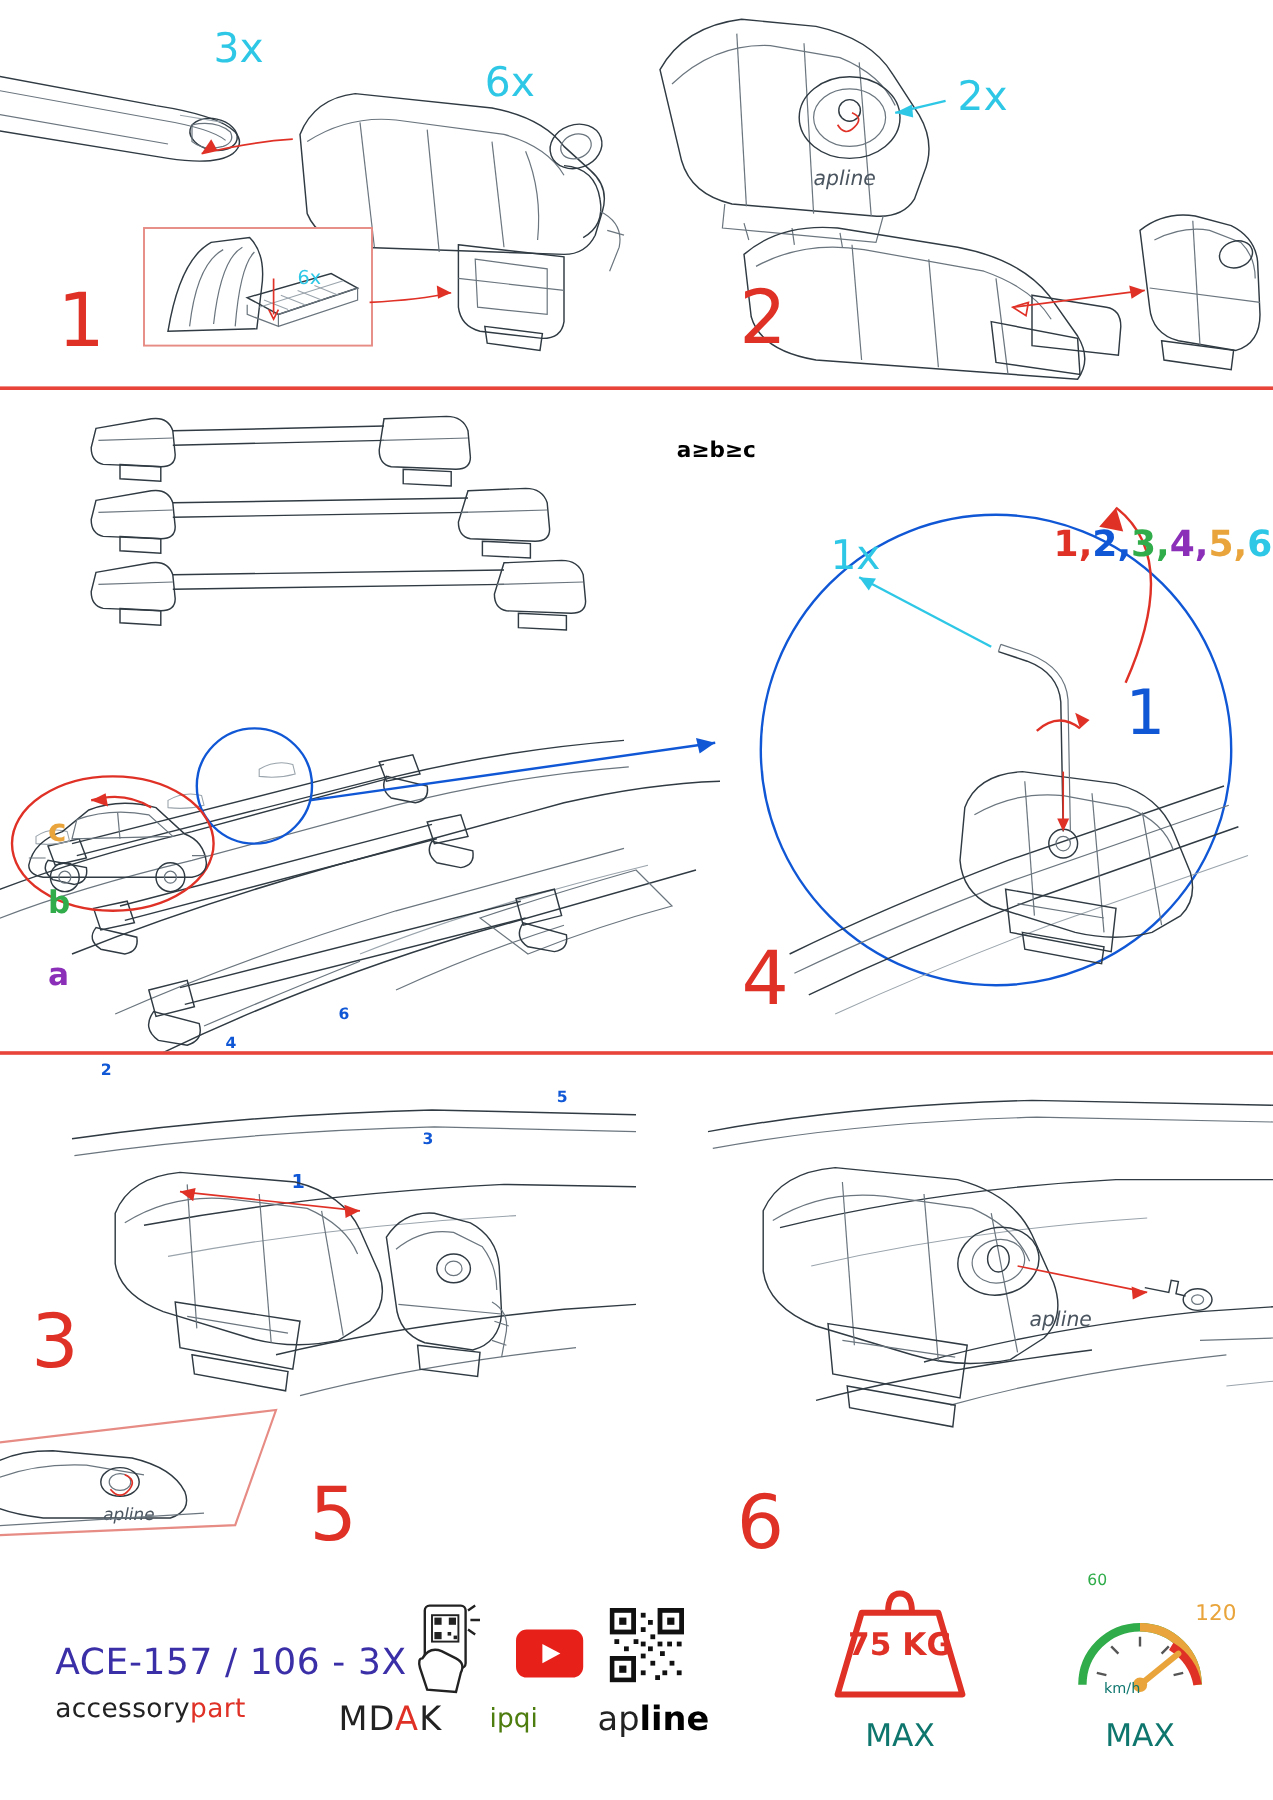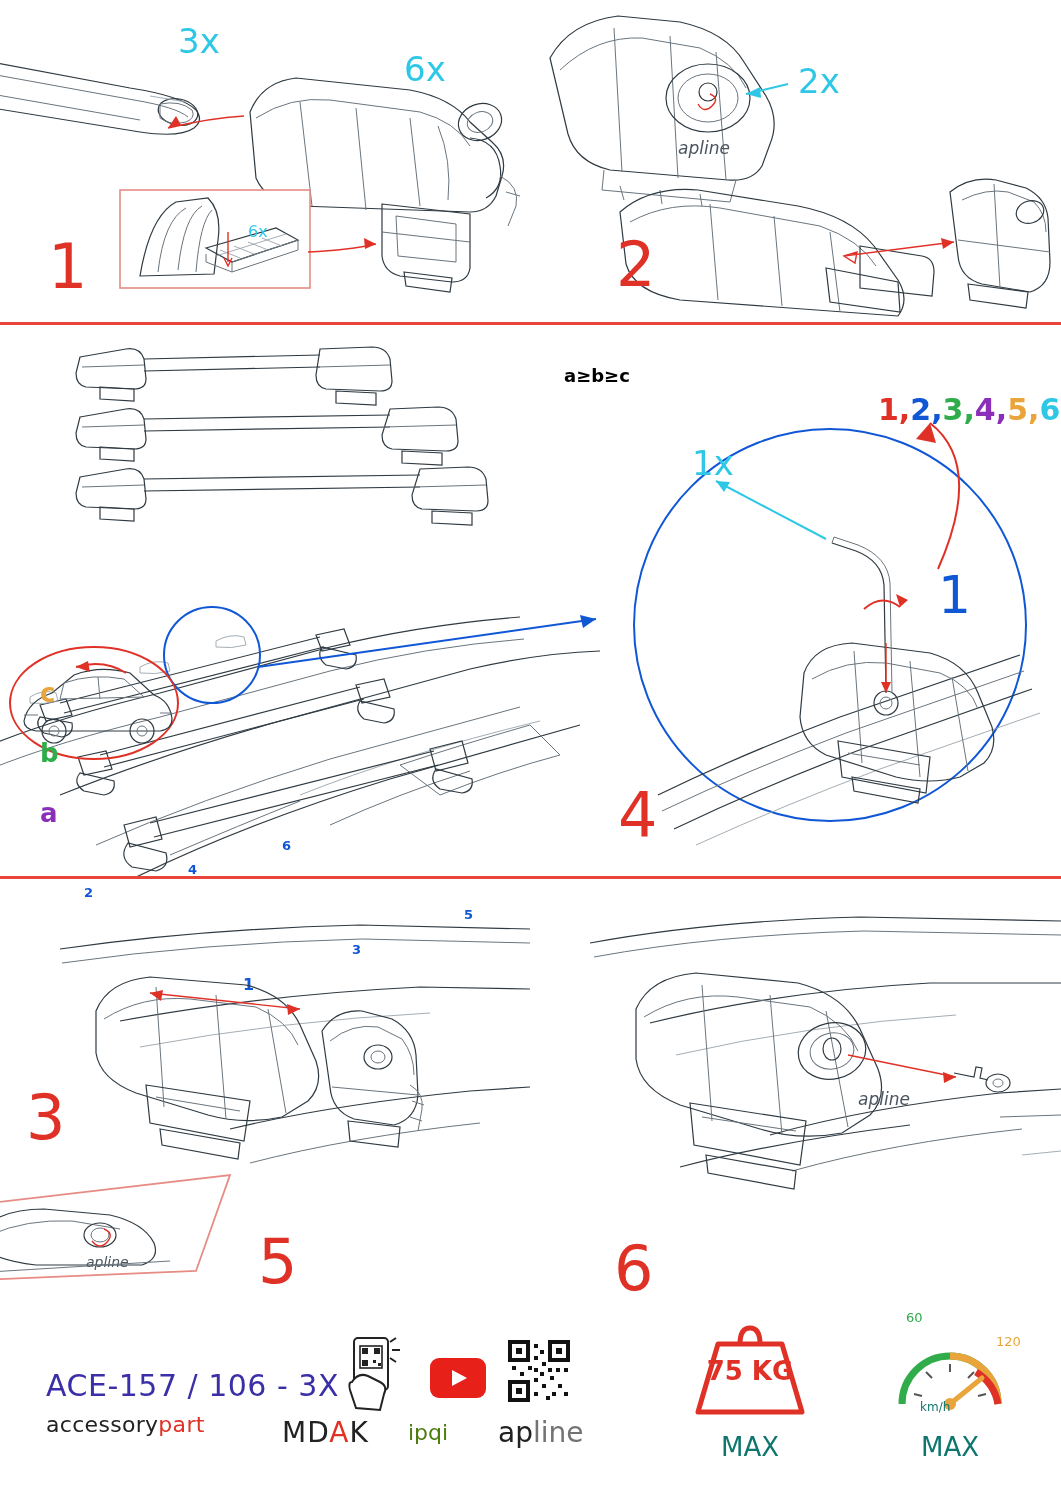--- a/index.html
+++ b/index.html
@@ -25,21 +25,21 @@
   .qty.sm{font-size:22px;}
   .bluenum{
     position:absolute;color:#1057d6;font-size:52px;line-height:1;font-weight:400;
   }
   .rowlbl{position:absolute;font-size:26px;font-weight:bold;line-height:1;}
   .lbl-c{color:#e9a53b;}
   .lbl-b{color:#30ac4a;}
   .lbl-a{color:#8b2fb8;}
   .ineq{position:absolute;font-size:18px;font-weight:bold;}
   .seq{
-    position:absolute;font-size:30px;font-weight:bold;color:#e03127;letter-spacing:0px;
+    position:absolute;font-size:30px;font-weight:bold;color:#e03127;letter-spacing:0px;margin-top:44px;
   }
   .seq .n1{color:#e03127;}
   .seq .n2{color:#1057d6;}
   .seq .n3{color:#30ac4a;}
   .seq .n4{color:#8b2fb8;}
   .seq .n5{color:#e9a53b;}
   .seq .n6{color:#2ec8e6;}
 
   .tinynum{position:absolute;color:#1057d6;font-size:13px;font-weight:bold;}
 
@@ -52,37 +52,37 @@
   .brandline{
     position:absolute;left:46px;top:1412px;font-size:22px;letter-spacing:.3px;
   }
   .brandline .accessory{color:#222;}
   .brandline .part{color:#e03127;}
 
   .mdak{position:absolute;left:282px;top:1416px;font-size:28px;color:#222;letter-spacing:1px;}
   .mdak .a{color:#e03127;}
   .ipqi{position:absolute;left:408px;top:1420px;font-size:22px;color:#4d7c0f;}
   .apline{position:absolute;left:498px;top:1416px;font-size:28px;color:#222;}
-  .apline .line{color:#737373;}
+  .apline .line{color:#000000;font-weight:bold;}
 
   .phone-icon{position:absolute;left:340px;top:1336px;width:60px;height:76px;}
   .yt{position:absolute;left:430px;top:1358px;width:56px;height:40px;background:#e8201a;border-radius:9px;}
   .yt:after{content:"";position:absolute;left:22px;top:12px;border-left:15px solid #fff;border-top:8px solid transparent;border-bottom:8px solid transparent;}
   .qr{position:absolute;left:508px;top:1340px;width:62px;height:62px;}
 
   .loadbox{position:absolute;left:690px;top:1322px;width:120px;height:94px;}
   .kglabel{
     position:absolute;left:690px;top:1356px;width:120px;text-align:center;
     color:#e03127;font-size:26px;font-weight:bold;
   }
   .maxtxt{position:absolute;font-size:26px;color:#0f766e;}
   .gauge{position:absolute;left:890px;top:1316px;width:120px;height:104px;}
   .kmh{position:absolute;left:920px;top:1400px;font-size:12px;color:#0f766e;}
   .g60{position:absolute;left:906px;top:1310px;font-size:13px;color:#30ac4a;}
-  .g120{position:absolute;left:996px;top:1334px;font-size:13px;color:#e9a53b;}
+  .g120{position:absolute;left:996px;top:1334px;font-size:18px;color:#e9a53b;}
 
   svg{display:block;}
   .ln{fill:none;stroke:#2f3a42;stroke-width:1.2;}
   .ln2{fill:none;stroke:#6a757e;stroke-width:1;}
   .lnlight{fill:none;stroke:#9aa4ac;stroke-width:.9;}
   .red{fill:none;stroke:#e03127;stroke-width:2;}
   .redthin{fill:none;stroke:#e03127;stroke-width:1.4;}
   .blue{fill:none;stroke:#1057d6;stroke-width:2;}
   .cyan{fill:none;stroke:#2ec8e6;stroke-width:2;}
 </style>

